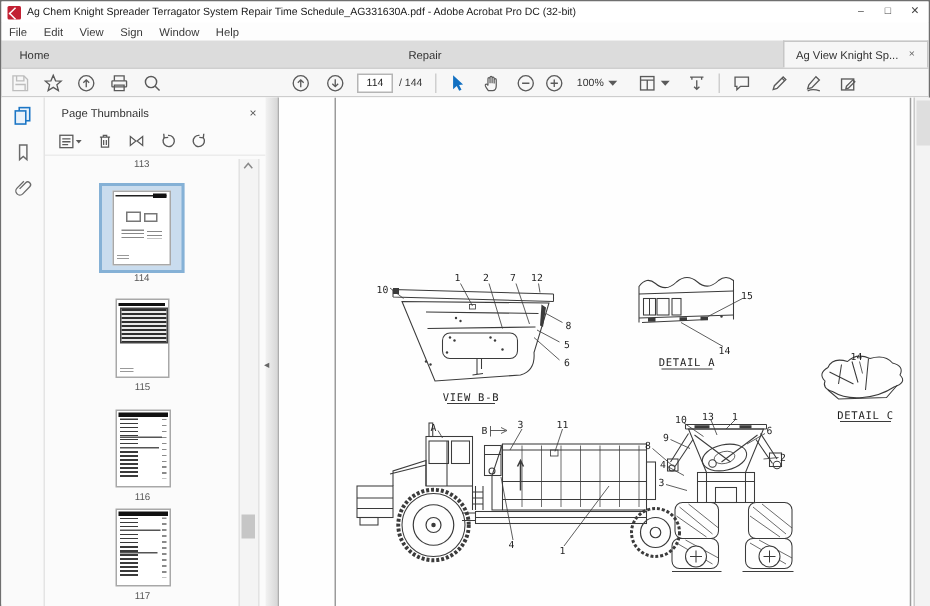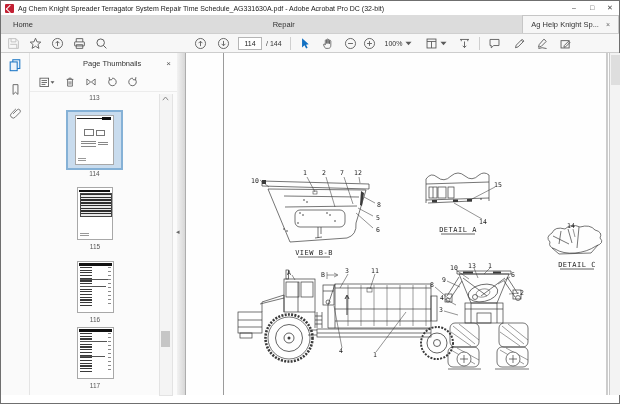--- a/index.html
+++ b/index.html
@@ -29,21 +29,21 @@
   .pagebox{width:22px;height:11px;font-size:7px;text-align:center;border:1px solid #b5b5b5;background:#fff;color:#222;padding:0;font-family:"Liberation Sans",sans-serif;}
   .pagetotal,.zoomlvl{font-size:7px;color:#333;}
   
   .content{position:relative;height:342px;background:#fdfdfd;}
   
   .iconstrip{position:absolute;left:0;top:0;width:28px;height:342px;background:#fafafa;border-right:1px solid #e4e4e4;}
   .stripico{width:28px;height:24px;display:flex;align-items:center;justify-content:center;}
   
   .panel{position:absolute;left:29px;top:0;width:147px;height:342px;background:#fbfbfb;}
   .panelhead{display:flex;align-items:center;height:20px;padding:0 6px 0 11px;}
-  .paneltitle{font-size:7.5px;color:#333;margin-left:42px;}
+  .paneltitle{font-size:7.5px;color:#333;}
   .panelclose{margin-left:auto;font-size:8px;color:#555;}
   .paneltools{display:flex;align-items:center;height:18px;padding-left:9px;gap:9px;border-bottom:1px solid #ececec;}
   .pscroll{position:absolute;left:129px;top:41px;width:12px;height:301px;background:#f4f4f4;border:1px solid #e3e3e3;border-top:none;}
   .pscroll .up{position:absolute;top:2px;left:2px;width:7px;height:5px;}
   .pscroll .thumbbar{position:absolute;left:1px;top:237px;width:9px;height:16px;background:#c6c6c6;}
   .thumbwrap{position:absolute;font-size:6.5px;color:#555;text-align:center;}
   .pagelabel{font-size:6.5px;color:#555;}
   .minipage{position:relative;background:#fff;border:1px solid #a8a8a8;margin:0 auto;}
   .sel{border:2px solid #85b1d6;background:#c9dcee;padding:3px 4px;}
   .mp-el{position:absolute;}
@@ -68,30 +68,38 @@
   <div class="titlebar">
     <div class="appicon"></div>
     <span class="title">Ag Chem Knight Spreader Terragator System Repair Time Schedule_AG331630A.pdf - Adobe Acrobat Pro DC (32-bit)</span>
     <div class="wincontrols">
       <span>–</span>
       <span>□</span>
       <span>✕</span>
     </div>
   </div>
 
+  <div class="menubar">
+    <span>File</span>
+    <span>Edit</span>
+    <span>View</span>
+    <span>Sign</span>
+    <span>Window</span>
+    <span>Help</span>
+  </div>
 
   <div class="tabbar">
     <div class="tab">
         <span>Home</span>
       </div>
     <div class="tab">
         <span>Repair</span>
       </div>
     <div class="tab doc">
-      <span>Ag Help Knight Sp...</span>
+      <span>Ag View Knight Sp...</span>
       <span class="tabclose">×</span>
     </div>
   </div>
 
   <div class="toolbar">
     <span class="tico">
         <svg width="13" height="13" viewBox="0 0 16 16" fill="none" stroke="#bdbdbd" stroke-width="1.1">
           <path d="M2,2 h9 l3,3 v9 h-12 z"></path>
           <path d="M5,2 v4 h6 v-4"></path>
           <path d="M4,9 h8 v5"></path>

